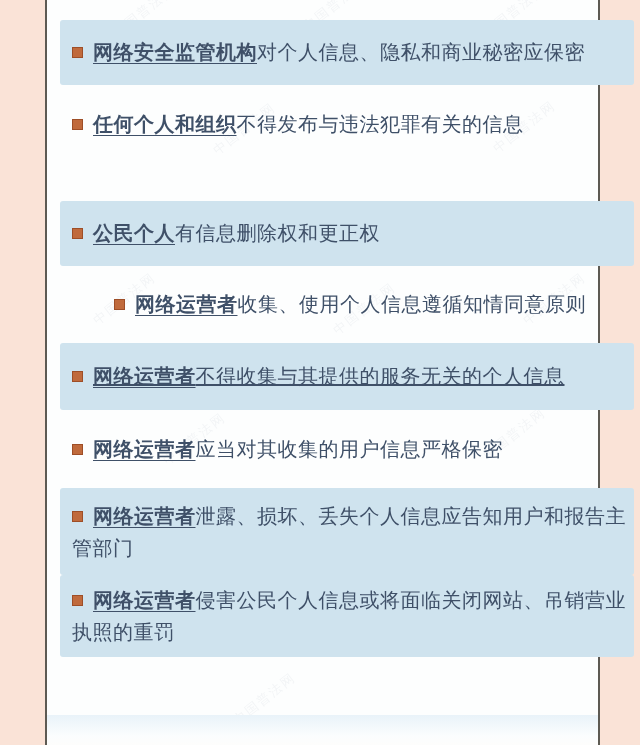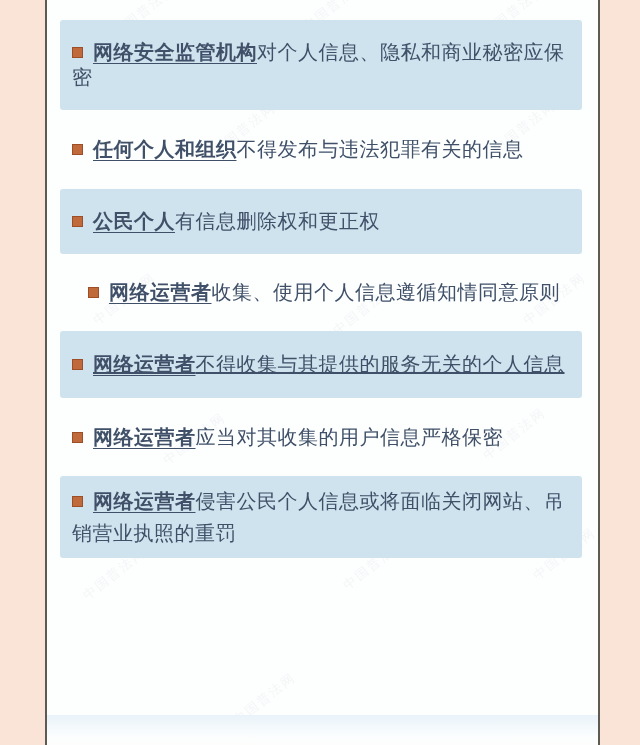--- a/index.html
+++ b/index.html
@@ -24,21 +24,21 @@
 
   
   .wm{
     position:absolute;font-size:13px;letter-spacing:2px;white-space:nowrap;
     color:#7e8ba0;opacity:.08;transform:rotate(-38deg);pointer-events:none;
   }
 
   
   .rows{position:absolute;left:13px;top:20px;width:522px;}
   .row{
-    position:relative;box-sizing:border-box;width:522px;
+    position:relative;box-sizing:border-box;width:574px;
     font-size:20px;line-height:25px;color:#3f5068;
     padding:20px 6px 8px 12px;
     letter-spacing:.5px;
   }
   .row.highlight{background:#cfe3ee;border-radius:3px;}
   .row.two{line-height:32px;}
 
   .bullet{
     display:inline-block;width:11px;height:11px;
     background:#c06a3c;border:1px solid #9e4e27;
@@ -47,21 +47,21 @@
   .lead{
     font-weight:600;
     text-decoration:underline;
     text-decoration-thickness:1px;
     text-underline-offset:4px;
   }
 
   
   .r1{padding-top:20px;padding-bottom:20px;}
   .r2{padding-top:27px;padding-bottom:27px;font-family:Liberation Serif, serif;}
-  .r3{padding-top:20px;padding-bottom:20px;}
+  .r3{padding-top:20px;padding-bottom:20px;margin-top:37px;}
   .r4{padding-top:26px;padding-bottom:26px;text-align:center;}
   .r5{padding-top:21px;padding-bottom:21px;text-decoration:underline;}
   .r6{padding-top:27px;padding-bottom:26px;}
   .r7{padding-top:12px;padding-bottom:11px;}
   .r8{padding-top:35px;padding-bottom:35px;}
   .r9{padding-top:9px;padding-bottom:9px;}
 </style>
 </head>
 <body>
 
@@ -106,20 +106,23 @@
       </div>
 
       <div class="row highlight r5">
         <span class="bullet"></span><span class="lead">网络运营者</span><span class="rest">不得收集与其提供的服务无关的个人信息</span>
       </div>
 
       <div class="row plain r6">
         <span class="bullet"></span><span class="lead">网络运营者</span><span class="rest">应当对其收集的用户信息严格保密</span>
       </div>
 
+      <div class="row highlight two r7">
+        <span class="bullet"></span><span class="lead">网络运营者</span><span class="rest">泄露、损坏、丢失个人信息应告知用户和报告主管部门</span>
+      </div>
 
 
       <div class="row highlight two r9">
         <span class="bullet"></span><span class="lead">网络运营者</span><span class="rest">侵害公民个人信息或将面临关闭网站、吊销营业执照的重罚</span>
       </div>
 
     </div>
 
     <div class="bottom-fade"></div>
   </div>

